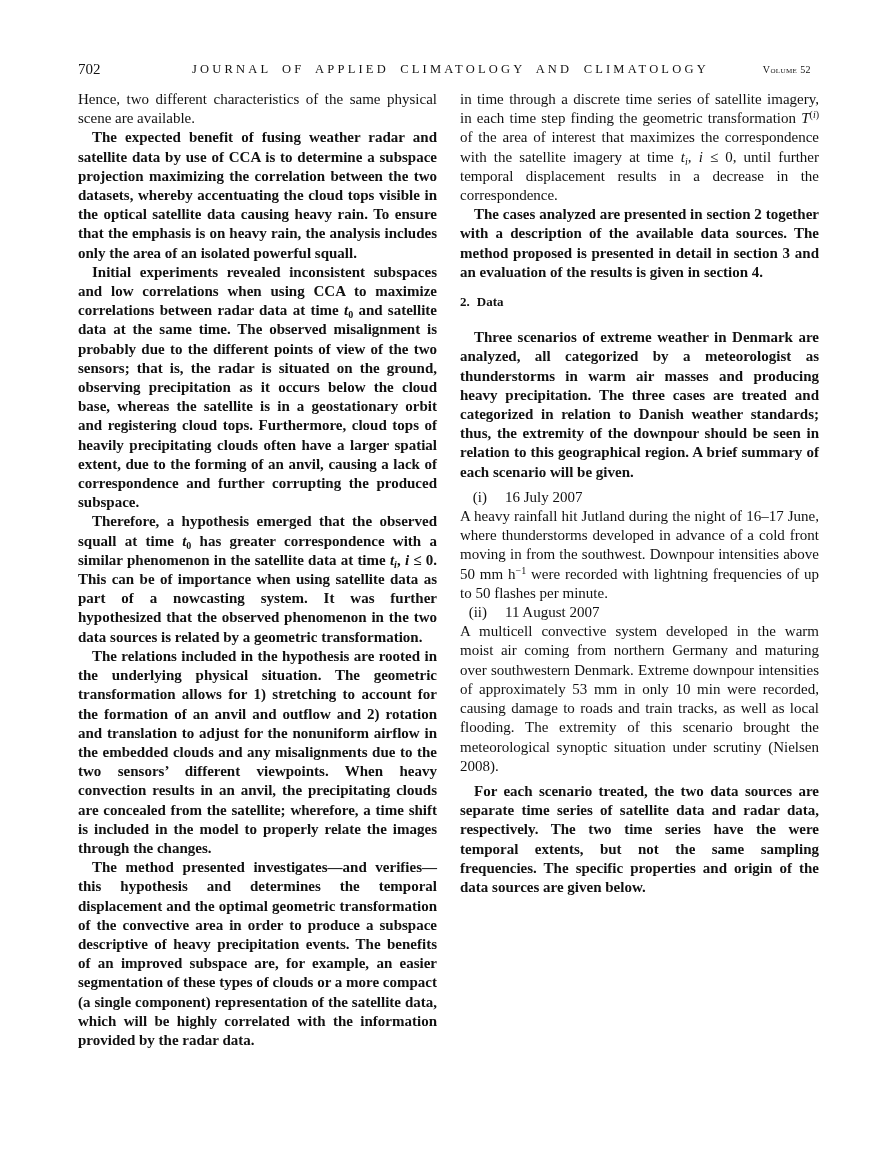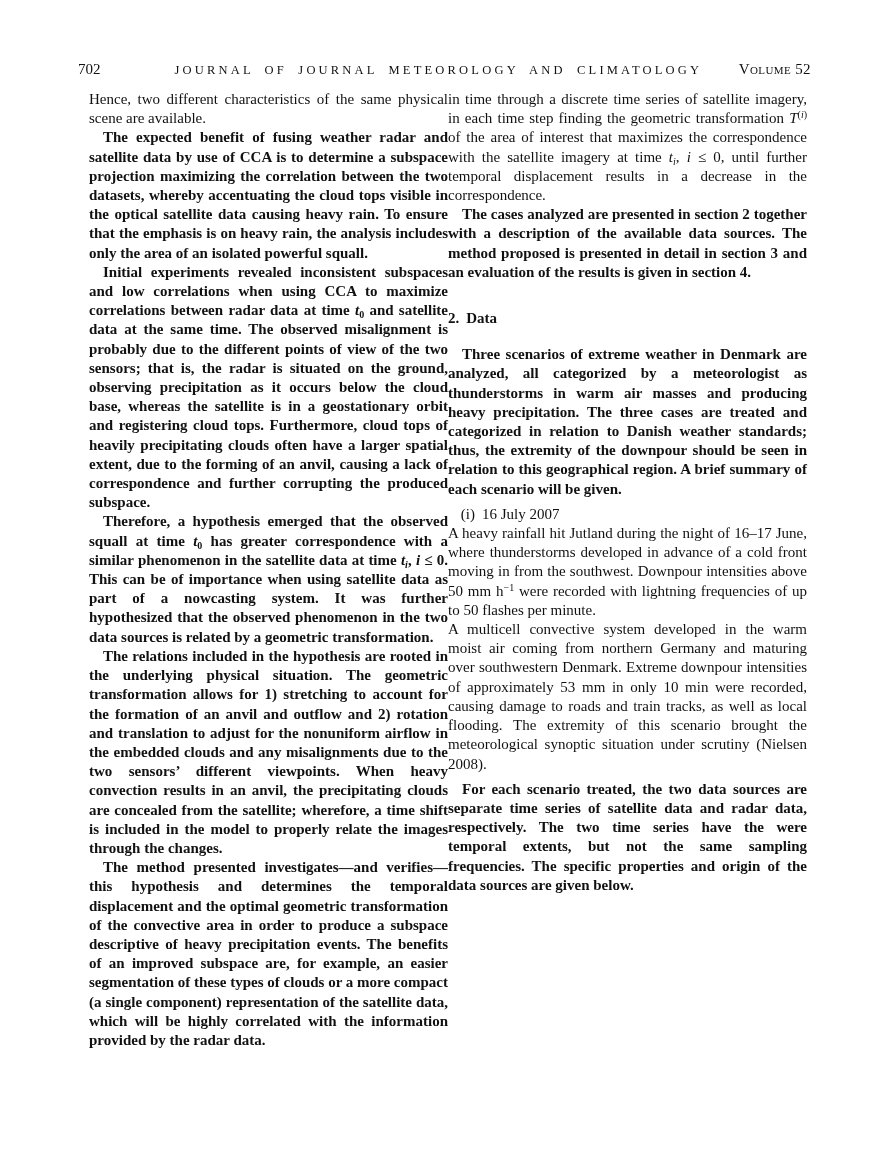--- a/index.html
+++ b/index.html
@@ -15,72 +15,71 @@
   .page {
     position: relative;
     width: 881px; height: 1176px;
     background: #ffffff;
   }
   
   .page-header {
     position: absolute;
     left: 78px; right: 70px; top: 61px;
     display: flex;
-    align-items: flex-end;
+    align-items: center;
   }
   .page-num {
     font-size: 15px;
     width: 60px;
     flex: 0 0 auto;
   }
   .journal-title {
     flex: 1 1 auto;
     text-align: center;
     font-size: 12.5px;
     letter-spacing: 3.2px;
     word-spacing: 5px;
     white-space: nowrap;
   }
   .volume {
     flex: 0 0 auto;
-    font-size: 15px;
+    font-size: 10px;
     font-variant: small-caps;
     letter-spacing: 0.4px;
     text-align: right;
   }
   
   .columns {
     position: absolute;
     left: 78px; top: 90px;
     width: 729px;
     display: flex;
-    gap: 0;
-    justify-content: flex-end;
+    gap: 23px;
   }
   .col {
     width: 359px;
     flex: 0 0 359px;
   }
   p.para {
     margin: 0;
     font-size: 15px;
     line-height: 19.2px;
     text-align: justify;
     hyphens: auto;
   }
   p.para.ind { text-indent: 14px; font-weight: bold; }
   p.para sub, p.para sup {
     font-size: 10px;
     line-height: 0;
   }
   p.para sub { vertical-align: -2.5px; }
   p.para sup { vertical-align: 5px; }
   .section-heading {
-    margin: 27px 0 17px 0;
-    font-size: 15px;
+    margin: 10px 0 17px 0;
+    font-size: 13px;
     line-height: 19.2px;
     font-weight: bold;
   }
   .section-heading .sec-num { margin-right: 7px; }
   .scenario-list {
     list-style: none;
     margin: 6px 0 6px 0;
     padding: 0;
   }
   .scenario {
@@ -89,31 +88,31 @@
   .li-head {
     display: flex;
     font-size: 15px;
     line-height: 19.2px;
   }
   .li-label {
     flex: 0 0 27px;
     width: 27px;
     text-align: right;
   }
-  .li-date { margin-left: 7px; }
+  .li-date { margin-left: 18px; }
   .li-body { margin-left: 34px; }
 </style>
 </head>
 <body>
 
 <div class="page">
 
   <header class="page-header">
     <span class="page-num">702</span>
-    <span class="journal-title">JOURNAL OF JOURNAL METEOROLOGY AND CLIMATOLOGY</span>
+    <span class="journal-title">JOURNAL OF APPLIED CLIMATOLOGY AND CLIMATOLOGY</span>
     <span class="volume">Volume 52</span>
   </header>
 
   <main class="columns">
 
     <section class="col">
       <p class="para">Hence, two different characteristics of the same physical scene are available.</p>
       <p class="para ind">The expected benefit of fusing weather radar and satellite data by use of CCA is to determine a subspace projection maximizing the correlation between the two datasets, whereby accentuating the cloud tops visible in the optical satellite data causing heavy rain. To ensure that the emphasis is on heavy rain, the analysis includes only the area of an isolated powerful squall.</p>
       <p class="para ind">Initial experiments revealed inconsistent subspaces and low correlations when using CCA to maximize correlations between radar data at time <i>t</i><sub>0</sub> and satellite data at the same time. The observed misalignment is probably due to the different points of view of the two sensors; that is, the radar is situated on the ground, observing precipitation as it occurs below the cloud base, whereas the satellite is in a geostationary orbit and registering cloud tops. Furthermore, cloud tops of heavily precipitating clouds often have a larger spatial extent, due to the forming of an anvil, causing a lack of correspondence and further corrupting the produced subspace.</p>
       <p class="para ind">Therefore, a hypothesis emerged that the observed squall at time <i>t</i><sub>0</sub> has greater correspondence with a similar phenomenon in the satellite data at time <i>t</i><sub><i>i</i></sub>, <i>i</i> ≤ 0. This can be of importance when using satellite data as part of a nowcasting system. It was further hypothesized that the observed phenomenon in the two data sources is related by a geometric transformation.</p>
@@ -133,20 +132,24 @@
 
       <ol class="scenario-list">
         <li class="scenario">
           <div class="li-head">
             <span class="li-label">(i)</span>
             <span class="li-date">16 July 2007</span>
           </div>
           <p class="para li-body">A heavy rainfall hit Jutland during the night of 16–17 June, where thunderstorms developed in advance of a cold front moving in from the southwest. Downpour intensities above 50 mm h<sup>−1</sup> were recorded with lightning frequencies of up to 50 flashes per minute.</p>
         </li>
         <li class="scenario">
+          <div class="li-head">
+            <span class="li-label">(ii)</span>
+            <span class="li-date">11 August 2007</span>
+          </div>
         </li>
         <li class="scenario">
           <p class="para li-body">A multicell convective system developed in the warm moist air coming from northern Germany and maturing over southwestern Denmark. Extreme downpour intensities of approximately 53 mm in only 10 min were recorded, causing damage to roads and train tracks, as well as local flooding. The extremity of this scenario brought the meteorological synoptic situation under scrutiny (Nielsen 2008).</p>
         </li>
       </ol>
 
       <p class="para ind">For each scenario treated, the two data sources are separate time series of satellite data and radar data, respectively. The two time series have the were temporal extents, but not the same sampling frequencies. The specific properties and origin of the data sources are given below.</p>
     </section>
 
   </main>

